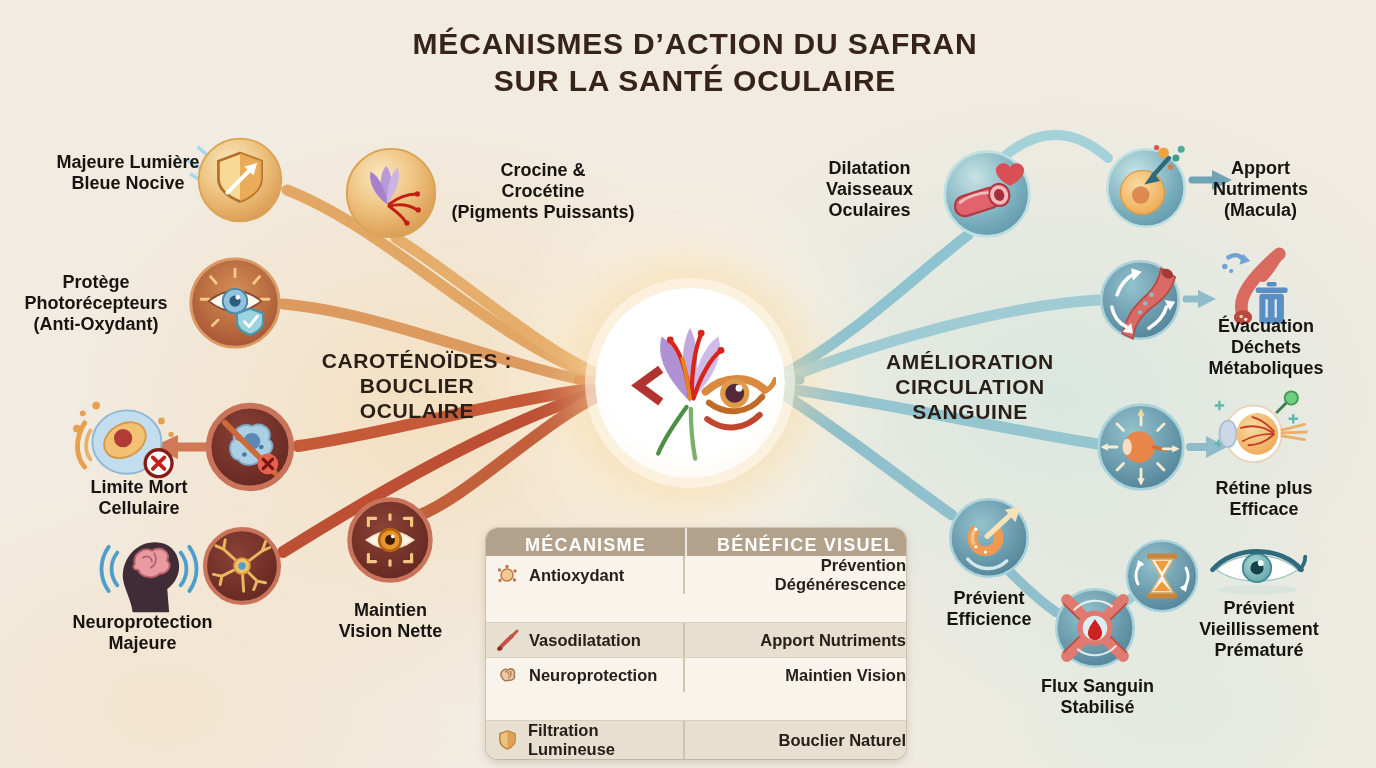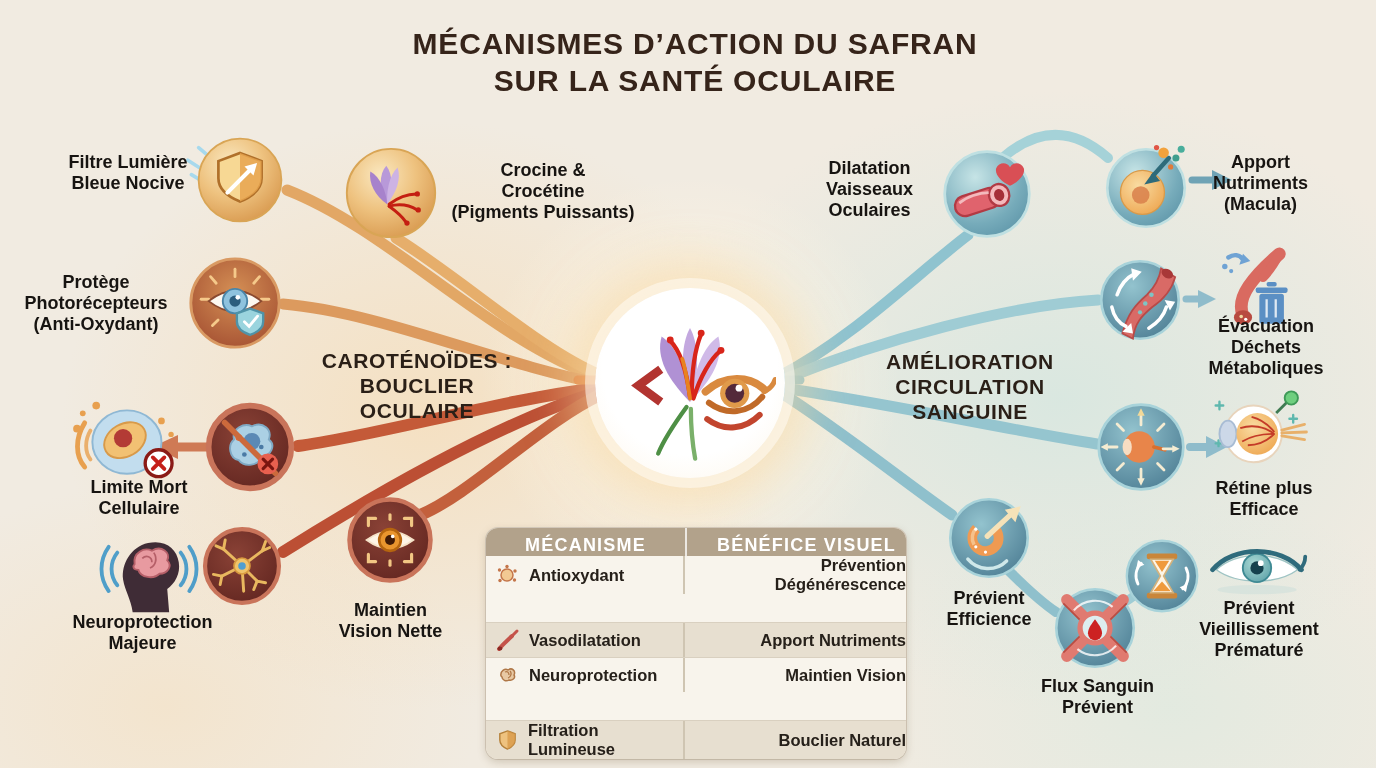--- a/index.html
+++ b/index.html
@@ -428,21 +428,21 @@
   <svg class="node" style="left:1205px;top:537px;width:104px;height:58px" viewBox="0 0 110 60">
     <ellipse cx="55" cy="55" rx="42" ry="5" fill="#cfe0da" opacity=".6"></ellipse>
     <path d="M12 34 C34 14 76 14 98 34 C76 50 34 50 12 34 Z" fill="#fff" stroke="#9fc4c4" stroke-width="1.5"></path>
     <circle cx="55" cy="32" r="15" fill="url(#irisG)" stroke="#3f8a94" stroke-width="2"></circle>
     <circle cx="55" cy="32" r="7" fill="#16424e"></circle>
       <circle cx="59" cy="27" r="3" fill="#fff"></circle>
     <path d="M8 34 C30 8 80 8 102 34" stroke="#2f6b7c" stroke-width="5" fill="none" stroke-linecap="round"></path>
     <path d="M100 34 C104 30 106 25 106 20" stroke="#2f6b7c" stroke-width="4" fill="none" stroke-linecap="round"></path>
   </svg>
 
-  <div class="label" style="left:28px;top:152px;width:200px">Filtre Lumière
+  <div class="label" style="left:28px;top:152px;width:200px">Majeure Lumière
 Bleue Nocive</div>
   <div class="label" style="left:0px;top:272px;width:192px">Protège
 Photorécepteurs
 (Anti-Oxydant)</div>
   <div class="label" style="left:438px;top:160px;width:210px">Crocine &amp;
 Crocétine
 (Pigments Puissants)</div>
   <div class="branch-heading" style="left:303px;top:349px;width:228px">CAROTÉNOÏDES :
 BOUCLIER
 OCULAIRE</div>
@@ -452,35 +452,35 @@
 Majeure</div>
   <div class="label" style="left:298px;top:600px;width:185px">Maintien
 Vision Nette</div>
 
   <div class="label" style="left:787px;top:158px;width:165px">Dilatation
 Vaisseaux
 Oculaires</div>
   <div class="branch-heading" style="left:855px;top:350px;width:230px">AMÉLIORATION
 CIRCULATION
 SANGUINE</div>
-  <div class="label" style="left:1178px;top:152px;width:165px">Apport
+  <div class="label" style="left:1178px;top:158px;width:165px">Apport
 Nutriments
 (Macula)</div>
   <div class="label" style="left:1170px;top:316px;width:192px">Évacuation
 Déchets
 Métaboliques</div>
   <div class="label" style="left:1175px;top:478px;width:178px">Rétine plus
 Efficace</div>
   <div class="label" style="left:905px;top:588px;width:168px">Prévient
 Efficience</div>
   <div class="label" style="left:1163px;top:598px;width:192px">Prévient
 Vieillissement
 Prématuré</div>
   <div class="label" style="left:1005px;top:676px;width:185px">Flux Sanguin
-Prévient</div>
+Stabilisé</div>
 
   <div class="abs key-table">
     <div class="t-box">
       <div class="t-head">
         <div class="th c1">MÉCANISME</div>
         <div class="th c2">BÉNÉFICE VISUEL</div>
       </div>
       <div class="t-row">
         <div class="td1">
           <svg width="24" height="24" viewBox="0 0 24 24">

